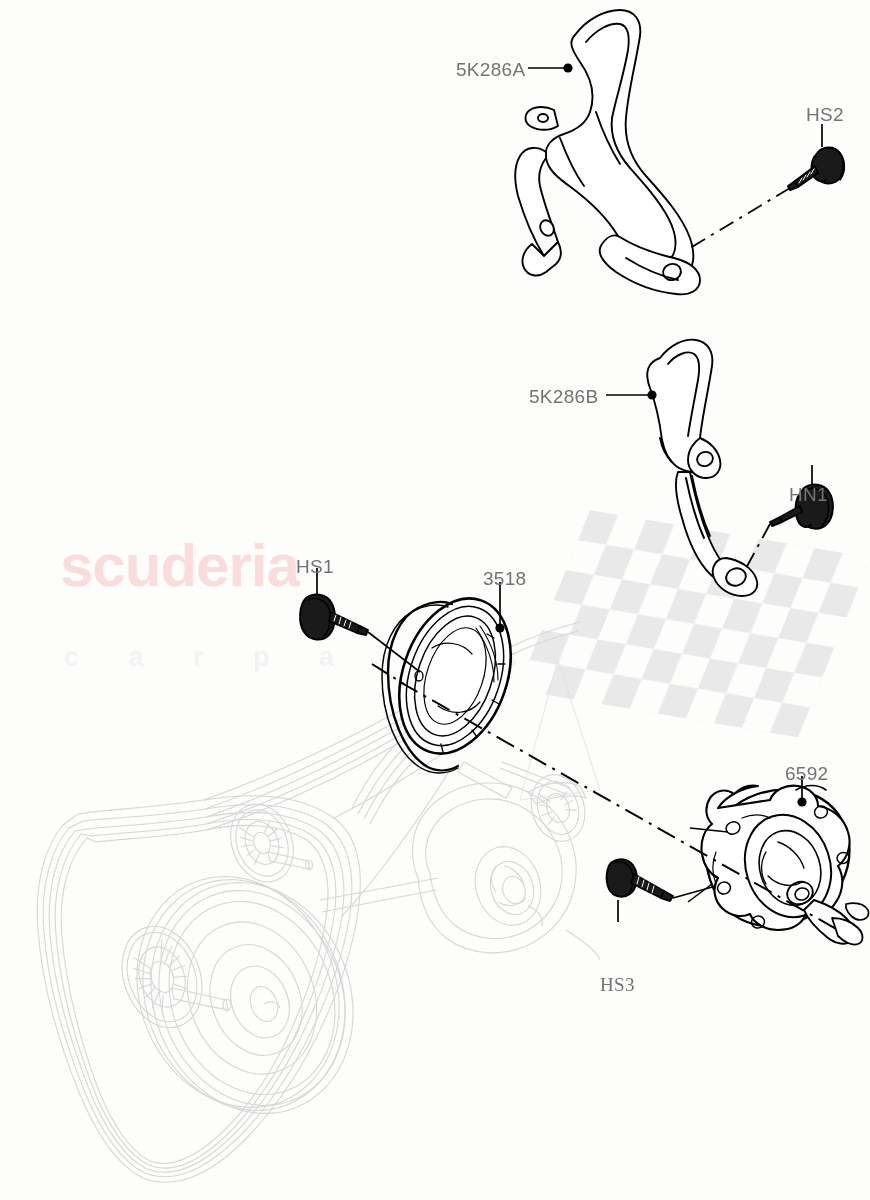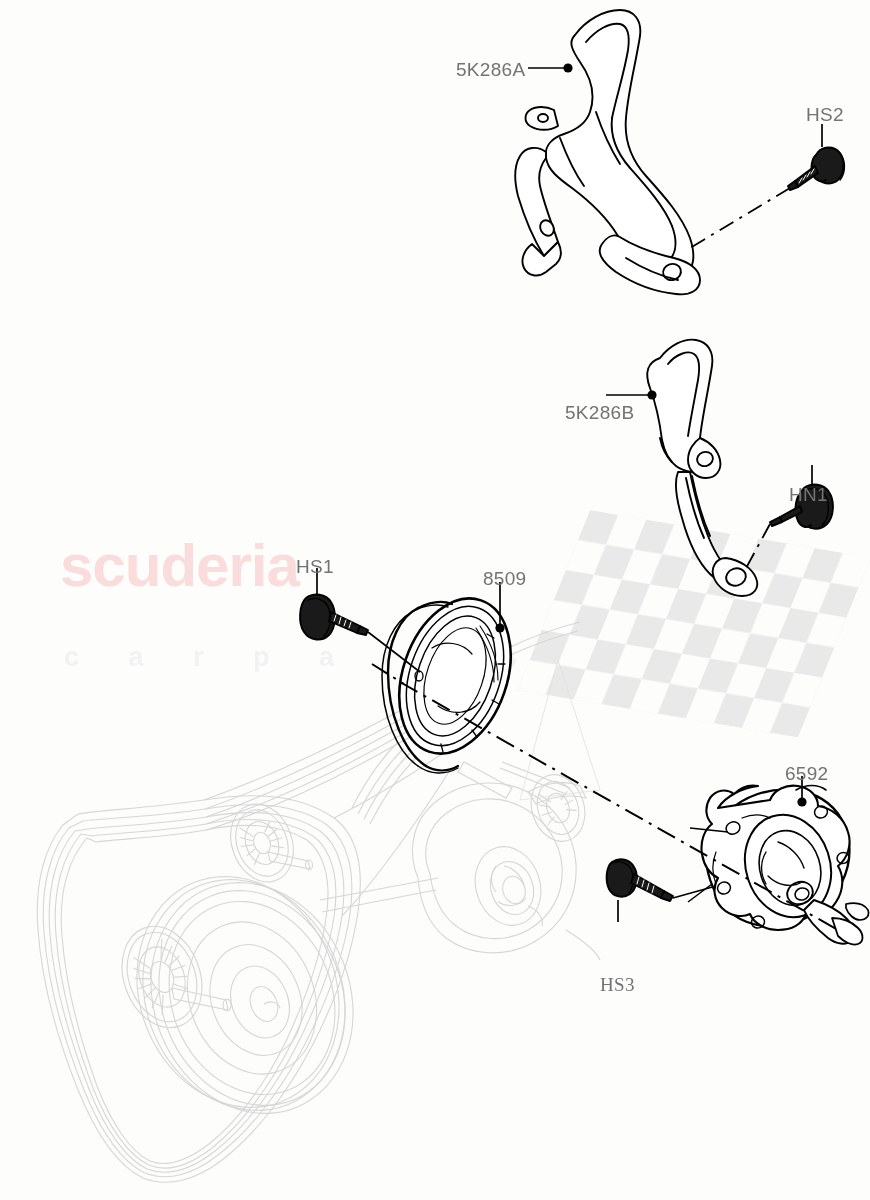--- a/index.html
+++ b/index.html
@@ -486,20 +486,20 @@
     </g>
 
     <g stroke="#000000" stroke-width="1.5" fill="none">
       <line x1="690" y1="828" x2="728" y2="832"></line>
       <line x1="688" y1="902" x2="712" y2="884"></line>
     </g>
   </svg>
 
   <div class="label" style="left:456px; top:59px;">5K286A</div>
   <div class="label" style="left:806px; top:104px;">HS2</div>
-  <div class="label" style="left:529px; top:402px;margin-left:36px;">5K286B</div>
+  <div class="label" style="left:529px; top:386px;">5K286B</div>
   <div class="label" style="left:789px; top:452px;margin-top:32px;">HN1</div>
   <div class="label" style="left:296px; top:556px;">HS1</div>
-  <div class="label" style="left:483px; top:568px;">8509</div>
+  <div class="label" style="left:483px; top:568px;">3518</div>
   <div class="label" style="left:785px; top:763px;">6592</div>
   <div class="label" style="left:600px; top:974px;font-family:Liberation Serif, serif;">HS3</div>
 
 </div>
 
 </body></html>

